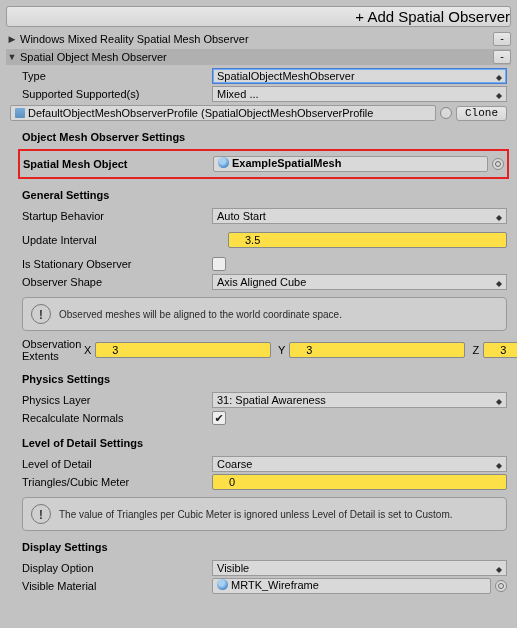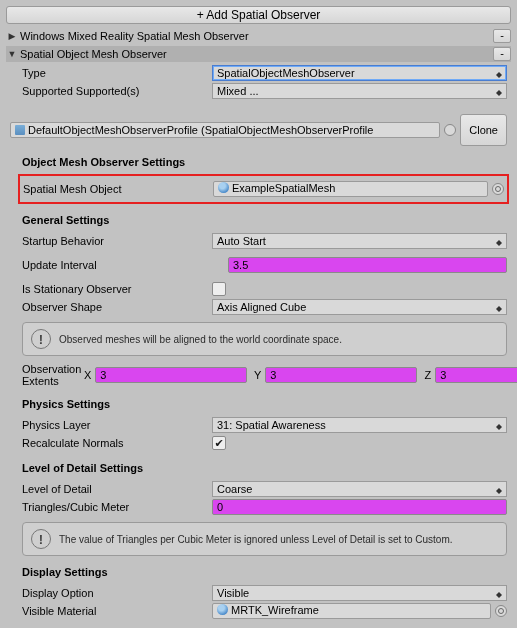--- a/index.html
+++ b/index.html
@@ -8,23 +8,23 @@
     font-size: 11px;
     background: #c2c2c2;
     color: #000;
     width: 517px;
     padding: 6px;
   }
   .btn-wide {
     background: linear-gradient(#e8e8e8, #d6d6d6);
     border: 1px solid #9a9a9a;
     border-radius: 3px;
-    text-align: center;
+    text-align: right;
     padding: 1px 0;
-    font-size: 12px;
+    font-size: 15px;
     cursor: pointer;
     margin-bottom: 4px;
   }
   .header-row {
     display: flex;
     align-items: center;
     background: #c2c2c2;
     padding: 1px 0;
   }
   .header-row.shaded { background: #b0b0b0; }
@@ -104,21 +104,21 @@
     width: 0; height: 0;
     transform: translateY(2px);
     border-left: 3px solid transparent;
     border-right: 3px solid transparent;
     border-top: 3px solid #333;
   }
   .profile-row {
     display: flex;
     align-items: center;
     gap: 4px;
-    margin-top: 14px;
+    margin-top: 2px;
     margin-left: -12px;
   }
   .profile-field {
     flex: 1;
     background: #d9d9d9;
     border: 1px solid #9a9a9a;
     border-radius: 2px;
     height: 16px;
     padding: 0 4px;
     display: flex;
@@ -137,33 +137,35 @@
     border: 1px solid #888;
     border-radius: 50%;
     background: #d9d9d9;
     cursor: pointer;
   }
   .clone-btn {
     background: linear-gradient(#e8e8e8, #d6d6d6);
     border: 1px solid #9a9a9a;
     border-radius: 3px;
     padding: 0 8px;
-    height: 32px;
-    font-size: 11px;
-    cursor: pointer;
+    height: 15px;
+    font-size: 11px;
+    cursor: pointer;
+    font-family: Liberation Mono, monospace;
   }
   .section-heading {
     font-weight: bold;
     font-size: 11px;
     margin: 10px 0 6px 0;
   }
   .highlight-box {
     border: 2px solid #e52020;
     padding: 4px 3px;
     margin: 4px -2px 10px -4px;
+    font-weight: bold;
   }
   .obj-field {
     flex: 1;
     background: #d9d9d9;
     border: 1px solid #9a9a9a;
     border-radius: 2px;
     height: 16px;
     display: flex;
     align-items: flex-start;
     padding: 0 4px;
@@ -189,25 +191,25 @@
   }
   .icon-mesh {
     width: 11px; height: 11px;
     background: radial-gradient(circle at 40% 35%, #a8d0f0 30%, #3a7fc4 80%);
     border-radius: 50%;
     margin-right: 3px;
     display: inline-block;
   }
   .text-input {
     flex: 1;
-    background: #d946ef;
+    background: #fde047;
     border: 1px solid #8a8a8a;
     border-radius: 2px;
     height: 16px;
-    padding: 0 4px;
+    padding: 0 16px;
     font-size: 11px;
     outline: none;
   }
   .checkbox {
     width: 14px; height: 14px;
     background: #eeeeee;
     border: 1px solid #8a8a8a;
     border-radius: 2px;
     cursor: pointer;
     display: flex;

